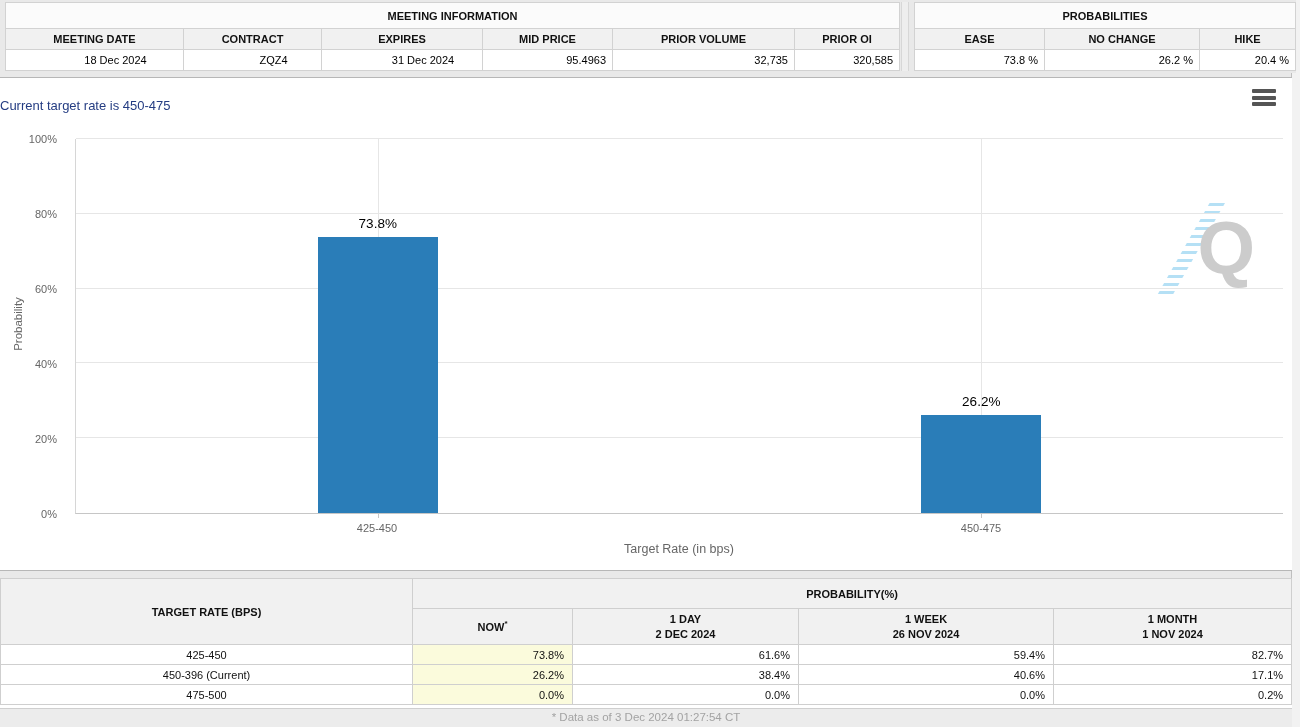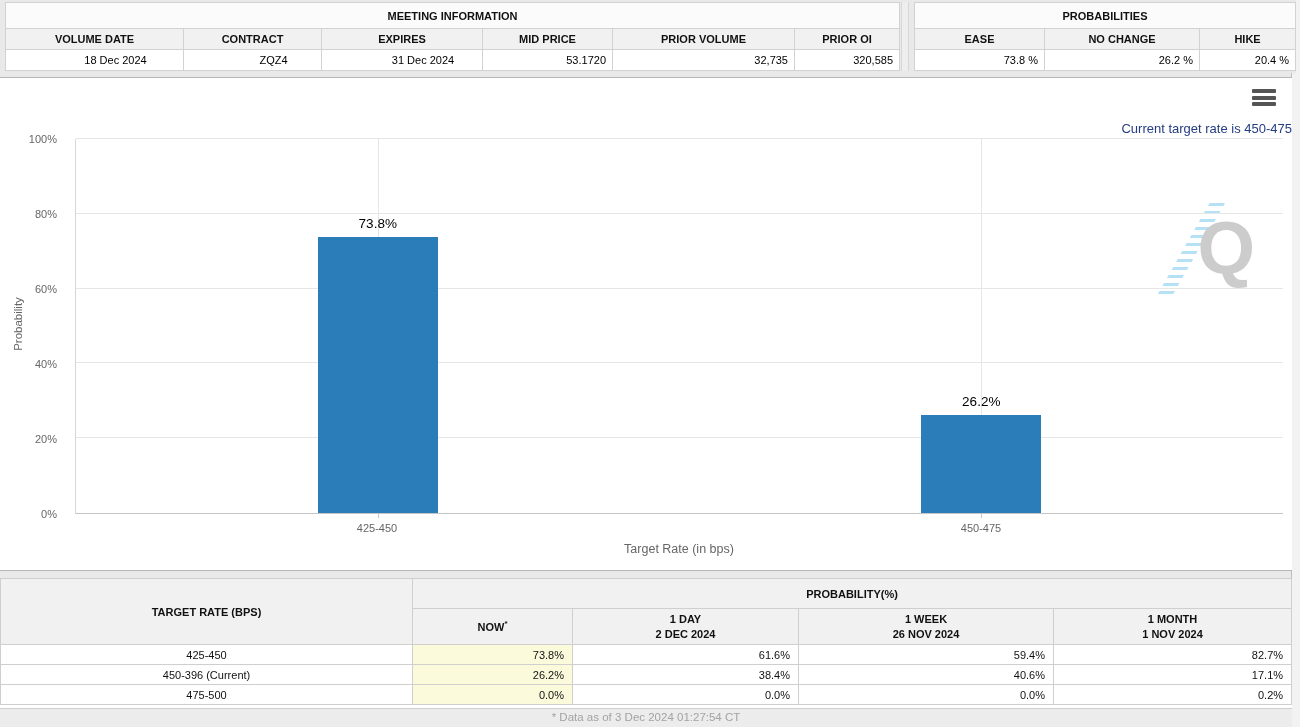--- a/index.html
+++ b/index.html
@@ -22,21 +22,21 @@
   .panel-meeting { position:absolute; left:1px; top:2px; width:894px; }
   .panel-probs   { position:absolute; left:910px; top:2px; width:381px; }
   .top-divider { position:absolute; left:897px; top:2px; width:8px; height:69px;
     border-left:1px solid #d7d7d7; border-right:1px solid #d7d7d7; background:#eee; }
 
   
   .chart-panel { position:absolute; top:77px; left:0; width:1292px; height:494px;
     background:#fff; border-top:1px solid #b7b7b7; border-bottom:1px solid #b7b7b7; }
   .chart-title { position:absolute; top:7px; left:10px; font-size:15.5px; letter-spacing:.2px;
     color:#2a5280; font-weight:400; }
-  .chart-subtitle { position:absolute; top:43px; left:0; width:100%; text-align:right;
+  .chart-subtitle { position:absolute; top:20px; left:0; width:100%; text-align:left;
     font-size:13px; color:#243c82; }
   .burger { position:absolute; top:11px; right:16px; width:24px; height:18px; cursor:pointer; }
   .burger span { display:block; height:4px; background:#555; margin-bottom:2.5px; border-radius:1px; }
 
   .plot { position:absolute; left:75px; top:61px; width:1208px; height:375px;
     border-left:1px solid #d6d6d6; border-bottom:1px solid #c6c6c6; }
   .grid-h { position:absolute; left:0; right:0; height:1px; background:#e6e6e6; }
   .grid-v { position:absolute; top:0; bottom:0; width:1px; background:#e6e6e6; }
   .bar { position:absolute; bottom:0; width:120px; transform:translateX(-50%); }
   .bar-label { position:absolute; transform:translateX(-50%); font-size:13.5px; color:#000;
@@ -88,32 +88,32 @@
           <col style="width:161px">
         <col style="width:130px">
           <col style="width:182px">
           <col style="width:105px">
         </colgroup>
       <tbody>
           <tr>
             <td class="tbl-title" colspan="6">MEETING INFORMATION</td>
           </tr>
       <tr>
-        <th>VOLUME DATE</th>
+        <th>MEETING DATE</th>
         <th>CONTRACT</th>
         <th>EXPIRES</th>
         <th>MID PRICE</th>
         <th>PRIOR VOLUME</th>
         <th>PRIOR OI</th>
       </tr>
       <tr>
         <td class="c">18 Dec 2024</td>
         <td class="c">ZQZ4</td>
         <td class="c">31 Dec 2024</td>
-        <td class="r">53.1720</td>
+        <td class="r">95.4963</td>
         <td class="r">32,735</td>
         <td class="r">320,585</td>
       </tr>
     </tbody>
       </table>
     <div class="top-divider"></div>
     <table class="info-table panel-probs">
       <colgroup>
           <col style="width:130px">
           <col style="width:155px">

